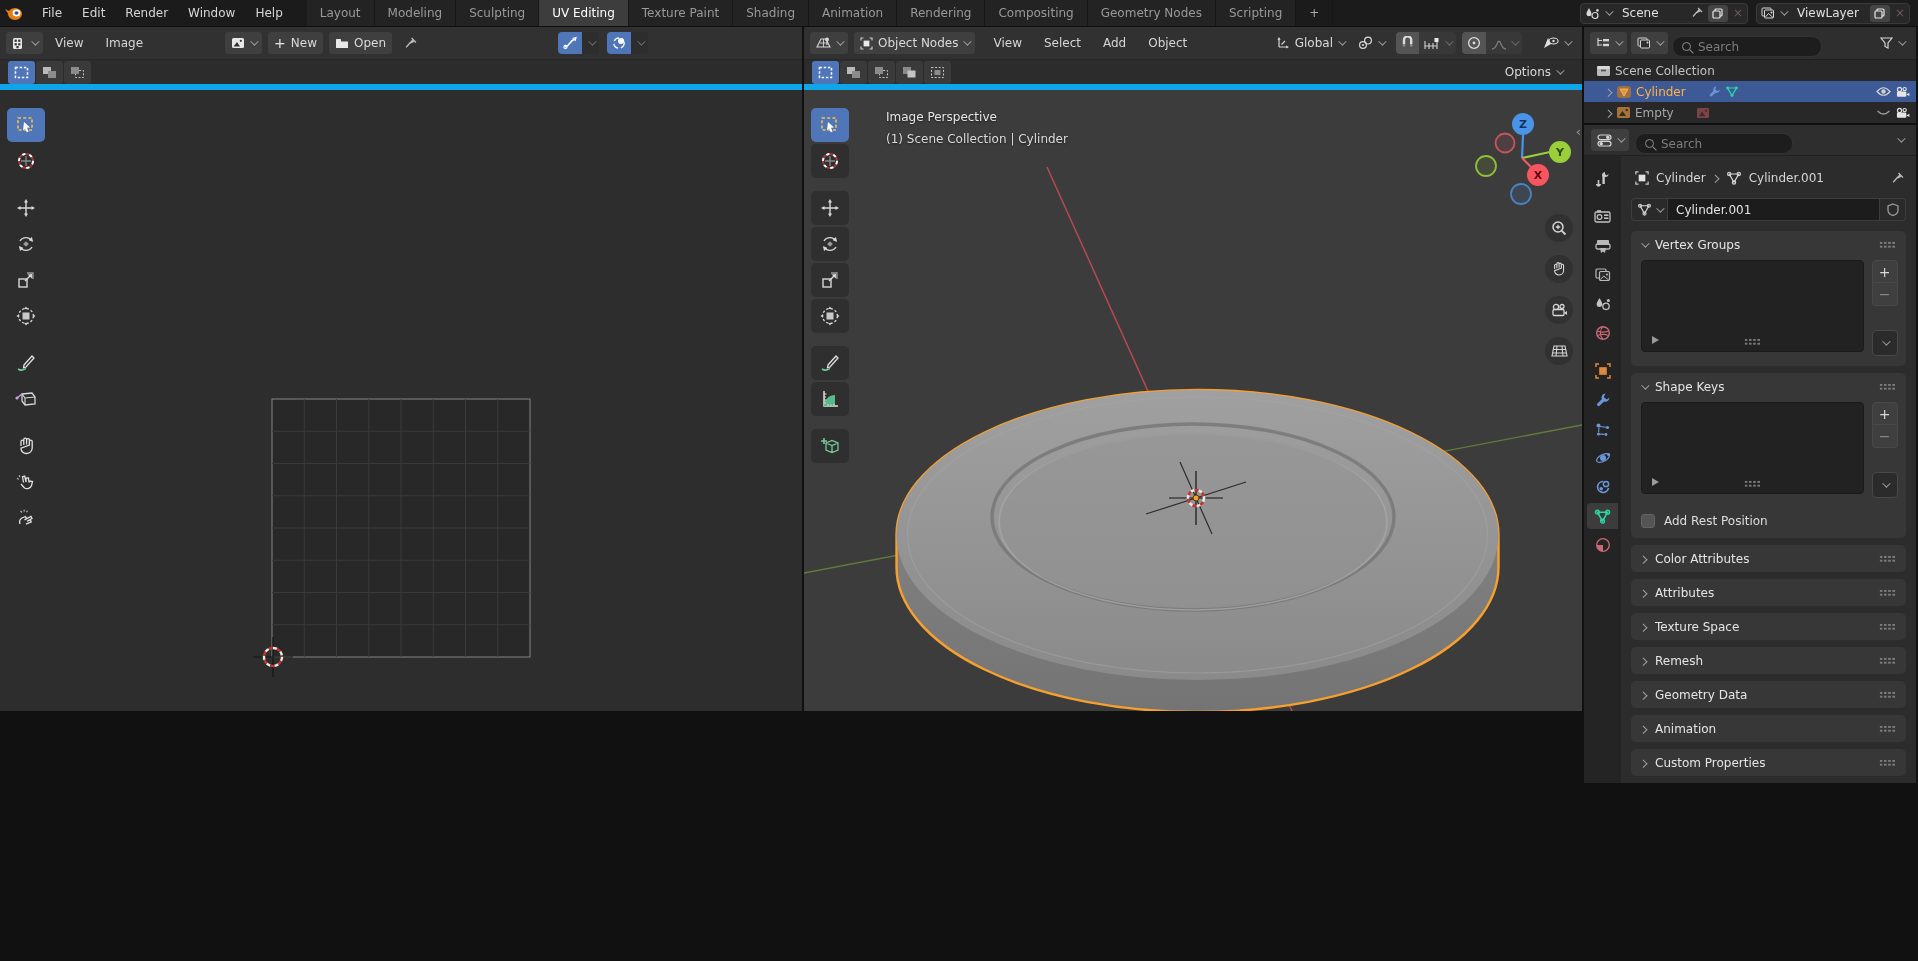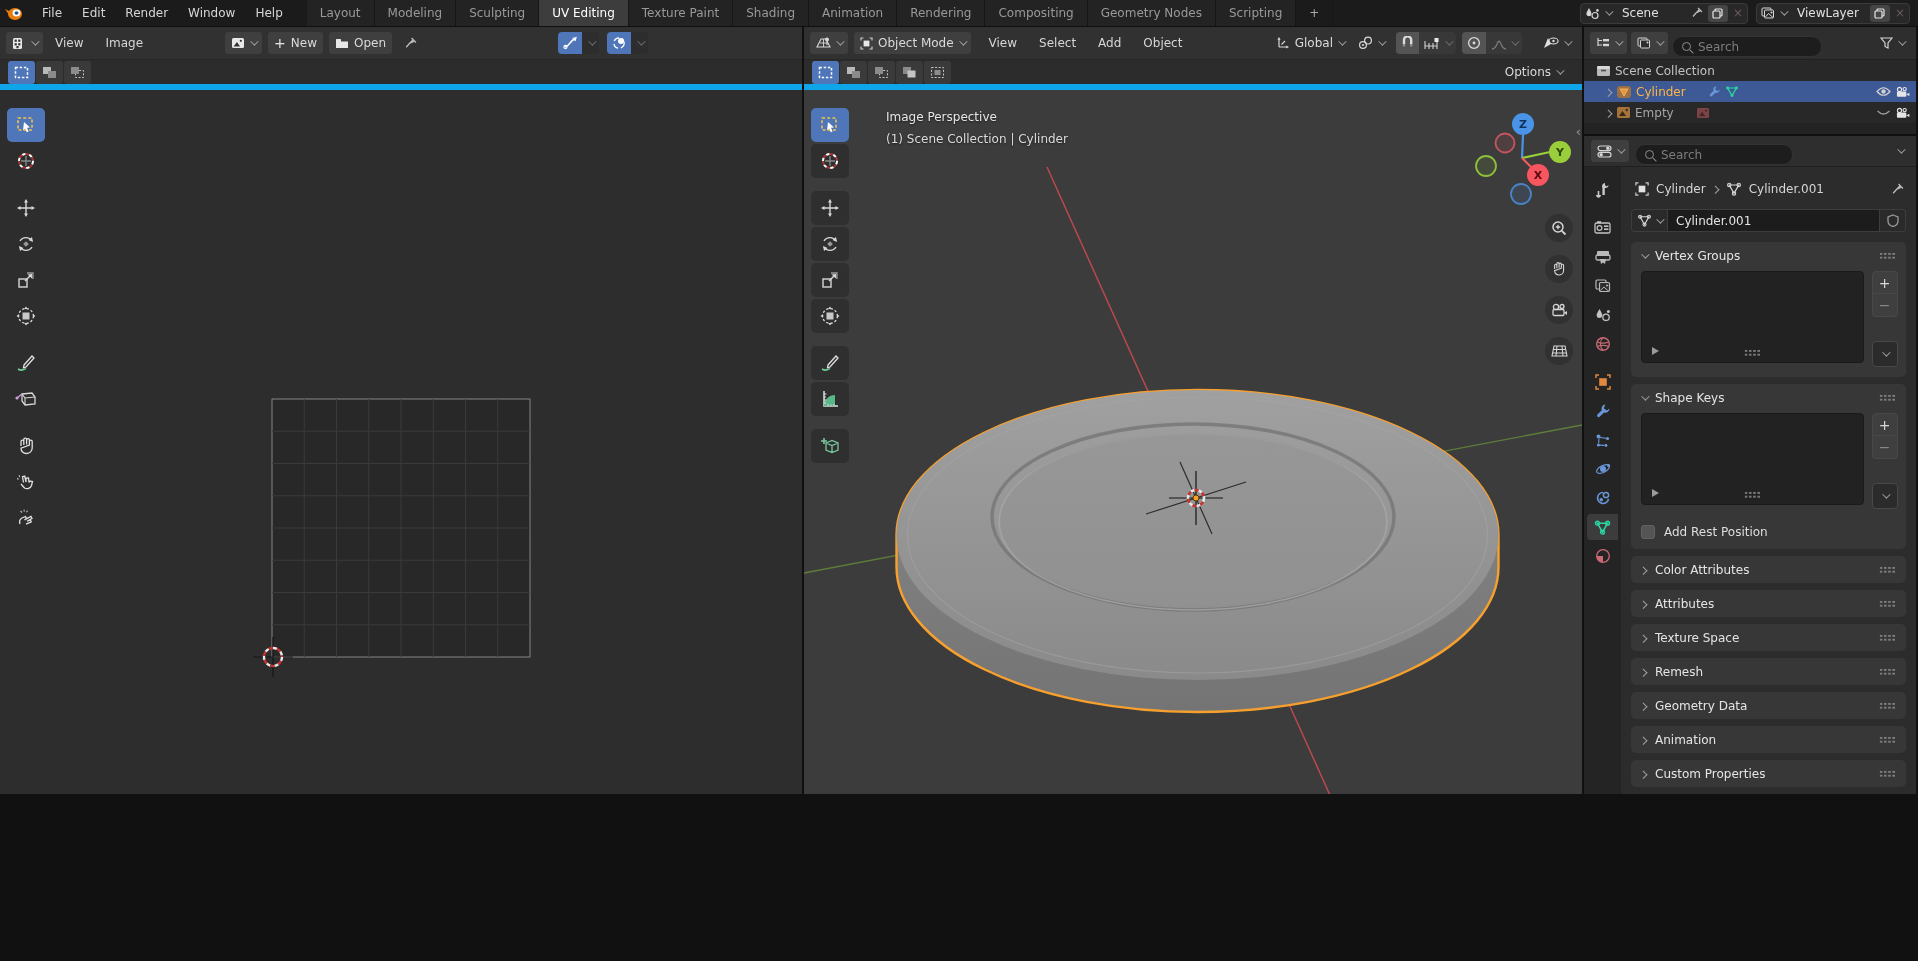--- a/index.html
+++ b/index.html
@@ -19,21 +19,21 @@
   .tab { padding:0 13px; line-height:26px; color:#999; background:#232323; border-right:1px solid #161616; white-space:nowrap; }
   .tab.active { background:#3d3d3d; color:#fff; }
   .tab.add { color:#aaa; background:#1b1b1b; }
   .topbar-right { margin-left:auto; display:flex; align-items:center; gap:8px; padding-right:8px; }
   .id-widget { height:21px; background:#282828; border:1px solid #3a3a3a; border-radius:4px; display:flex; align-items:center; padding:0 4px; gap:5px; }
   .id-widget .label { color:#e0e0e0; padding:0 6px; min-width:70px; }
   .mini-btn { width:20px; height:17px; border-radius:3px; background:#454545; display:flex; align-items:center; justify-content:center; }
   .x-dim { color:#6f5b5b; font-size:12px; }
 
   
-  .main { display:flex; height:767px; }
+  .main { display:flex; height:684px; }
   .uv-area   { width:804px;  display:flex; flex-direction:column; border-right:2px solid #101010; }
   .vp-area   { width:780px;  display:flex; flex-direction:column; border-right:2px solid #101010; }
   .right-col { width:332px;  display:flex; flex-direction:column; }
 
   .ed-header { height:33px; background:#313131; display:flex; align-items:center; padding:0 6px; gap:2px; border-bottom:1px solid #272727; }
   .toolsettings { height:30px; background:#2c2c2c; display:flex; align-items:center; padding:0 8px; border-bottom:6px solid #0ea5e9; }
 
   .hbtn { height:22px; border-radius:3px; display:inline-flex; align-items:center; padding:0 6px; gap:5px; color:#dadada; }
   .hbtn.boxed { background:#3f3f3f; }
   .chv { width:6px; height:6px; border-right:1.4px solid #9f9f9f; border-bottom:1.4px solid #9f9f9f; transform:rotate(45deg) translateY(-2px); display:inline-block; }
@@ -380,21 +380,21 @@
             <circle cx="11" cy="3.5" r="2" fill="#d8d8d8"></circle>
             <path d="M11 5.5 V9" stroke="#d8d8d8" stroke-width="1.2"></path>
           </svg>
         <span class="chv"></span>
       </span>
       <span class="hbtn boxed" style="margin-left:4px;">
         <svg width="13" height="13" viewBox="0 0 13 13">
             <path d="M1 3.5 V1 H3.5 M9.5 1 H12 V3.5 M12 9.5 V12 H9.5 M3.5 12 H1 V9.5" fill="none" stroke="#c9c9c9" stroke-width="1.2"></path>
             <rect x="3.6" y="3.6" width="5.8" height="5.8" fill="#e8e8e8"></rect>
           </svg>
-        <span>Object Mode</span>
+        <span>Object Nodes</span>
         <span class="chv"></span>
       </span>
       <span class="menu-item" style="margin-left:6px;">View</span>
       <span class="menu-item">Select</span>
       <span class="menu-item">Add</span>
       <span class="menu-item">Object</span>
       <span style="flex:1"></span>
       <span class="hbtn">
         <svg width="14" height="14" viewBox="0 0 14 14">
             <path d="M3 11 V3 M3 11 H11" stroke="#d8d8d8" stroke-width="1.2" fill="none"></path>

